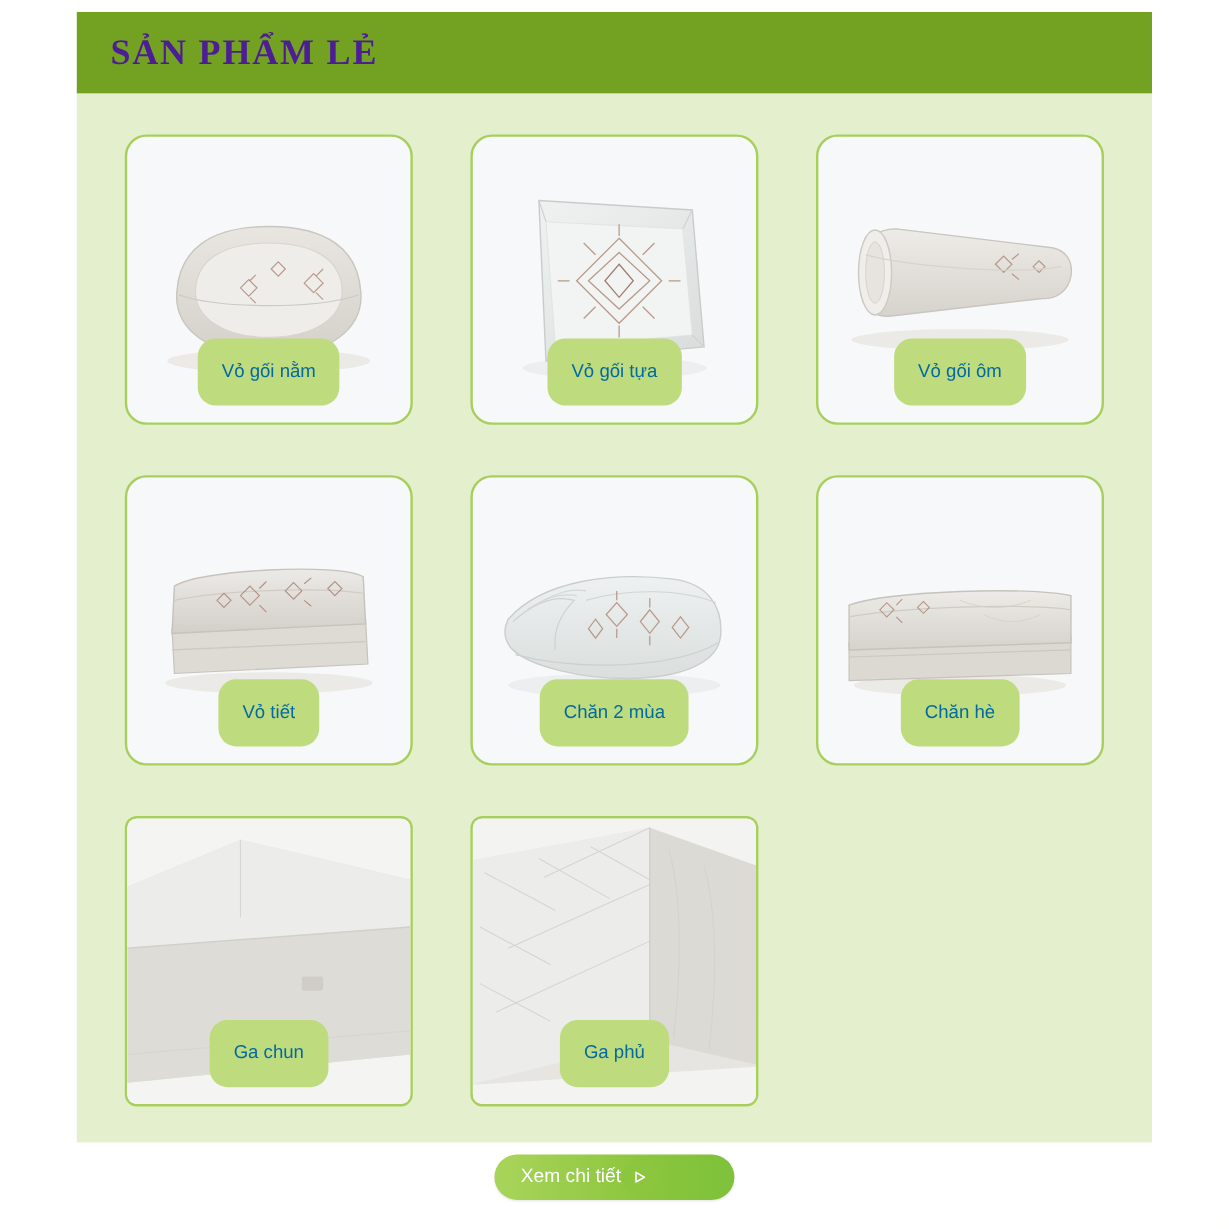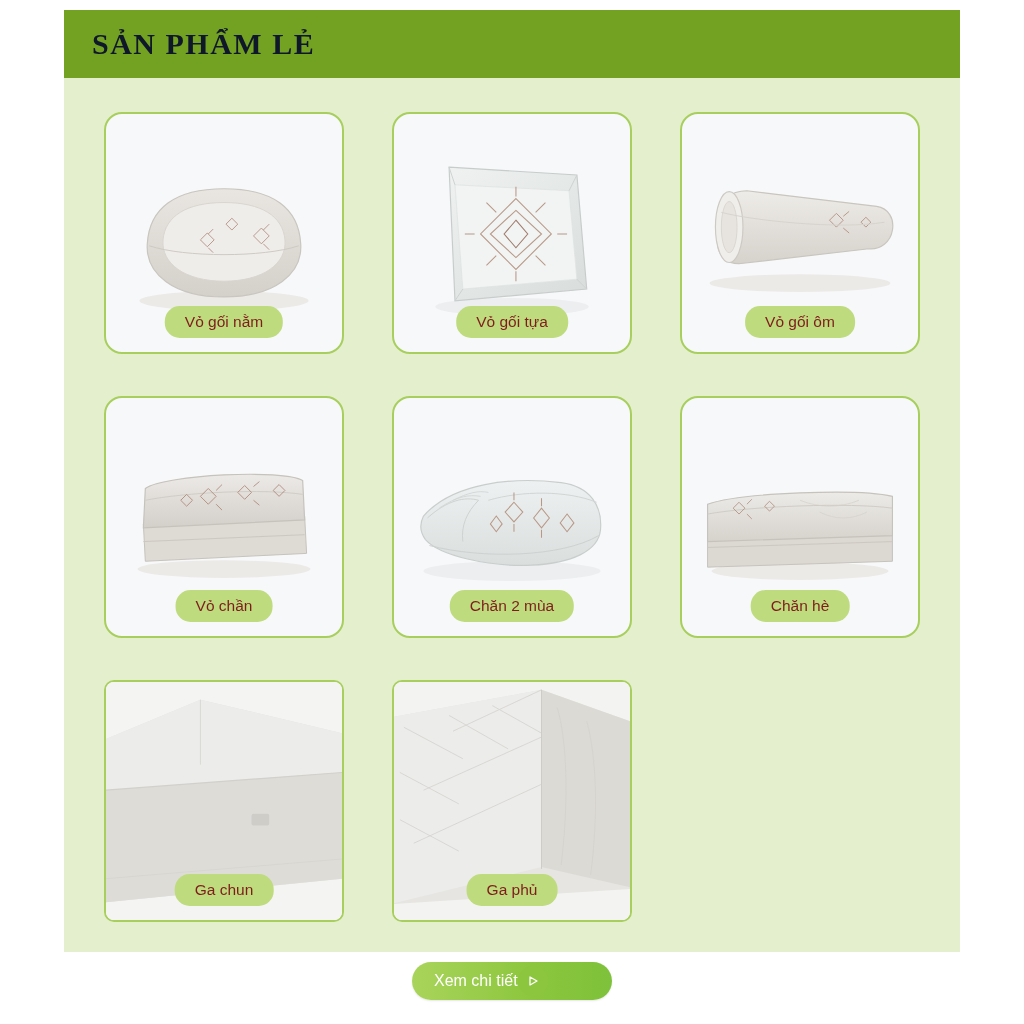--- a/index.html
+++ b/index.html
@@ -19,21 +19,21 @@
   
   .header-bar {
     position: absolute;
     left: 64px; top: 10px;
     width: 896px; height: 68px;
     background: #73a122;
     display: flex;
     align-items: center;
   }
   .header-title {
-    color: #0f172a;
+    color: #4c1d95;
     font-family: "Liberation Serif", serif;
     font-weight: bold;
     font-size: 30px;
     letter-spacing: 1.5px;
     margin-left: 28px;
   }
 
   
   .panel {
     position: absolute;
@@ -65,23 +65,23 @@
     position: absolute;
     left: 0; top: 0;
     width: 100%; height: 100%;
   }
   .label {
     position: absolute;
     left: 50%;
     transform: translateX(-50%);
     bottom: 14px;
     background: #bedb7e;
-    color: #7f1d1d;
+    color: #0369a1;
     font-size: 15.5px;
-    padding: 7px 20px;
+    padding: 19px 20px;
     border-radius: 15px;
     white-space: nowrap;
     z-index: 5;
   }
   
   .card.bleed { background: #ffffff; border-radius: 10px; }
 
   
   .cta {
     position: absolute;
@@ -217,21 +217,21 @@
               <path d="M96 100 l8 -8 l8 8 l-8 8 z"></path>
               <path d="M112 94 l6 -6 M112 108 l6 6"></path>
               <path d="M134 96 l7 -7 l7 7 l-7 7 z"></path>
               <path d="M150 90 l6 -5 M150 104 l6 5"></path>
               <path d="M170 94 l6 -6 l6 6 l-6 6 z"></path>
               <path d="M76 104 l6 -6 l6 6 l-6 6 z"></path>
             </g>
             <path d="M38 146 L202 139" stroke="#cbc7c1" stroke-width="1"></path>
           </svg>
         </div>
-        <div class="label">Vỏ chần</div>
+        <div class="label">Vỏ tiết</div>
       </div>
 
       <div class="card">
         <div class="card-img">
           <svg class="art" viewBox="0 0 240 242" preserveAspectRatio="xMidYMid meet">
             <defs>
               <linearGradient id="g5" x1="0" y1="0" x2="0" y2="1">
                 <stop offset="0%" stop-color="#eef1f1"></stop>
                   <stop offset="100%" stop-color="#dadedd"></stop>
               </linearGradient>

